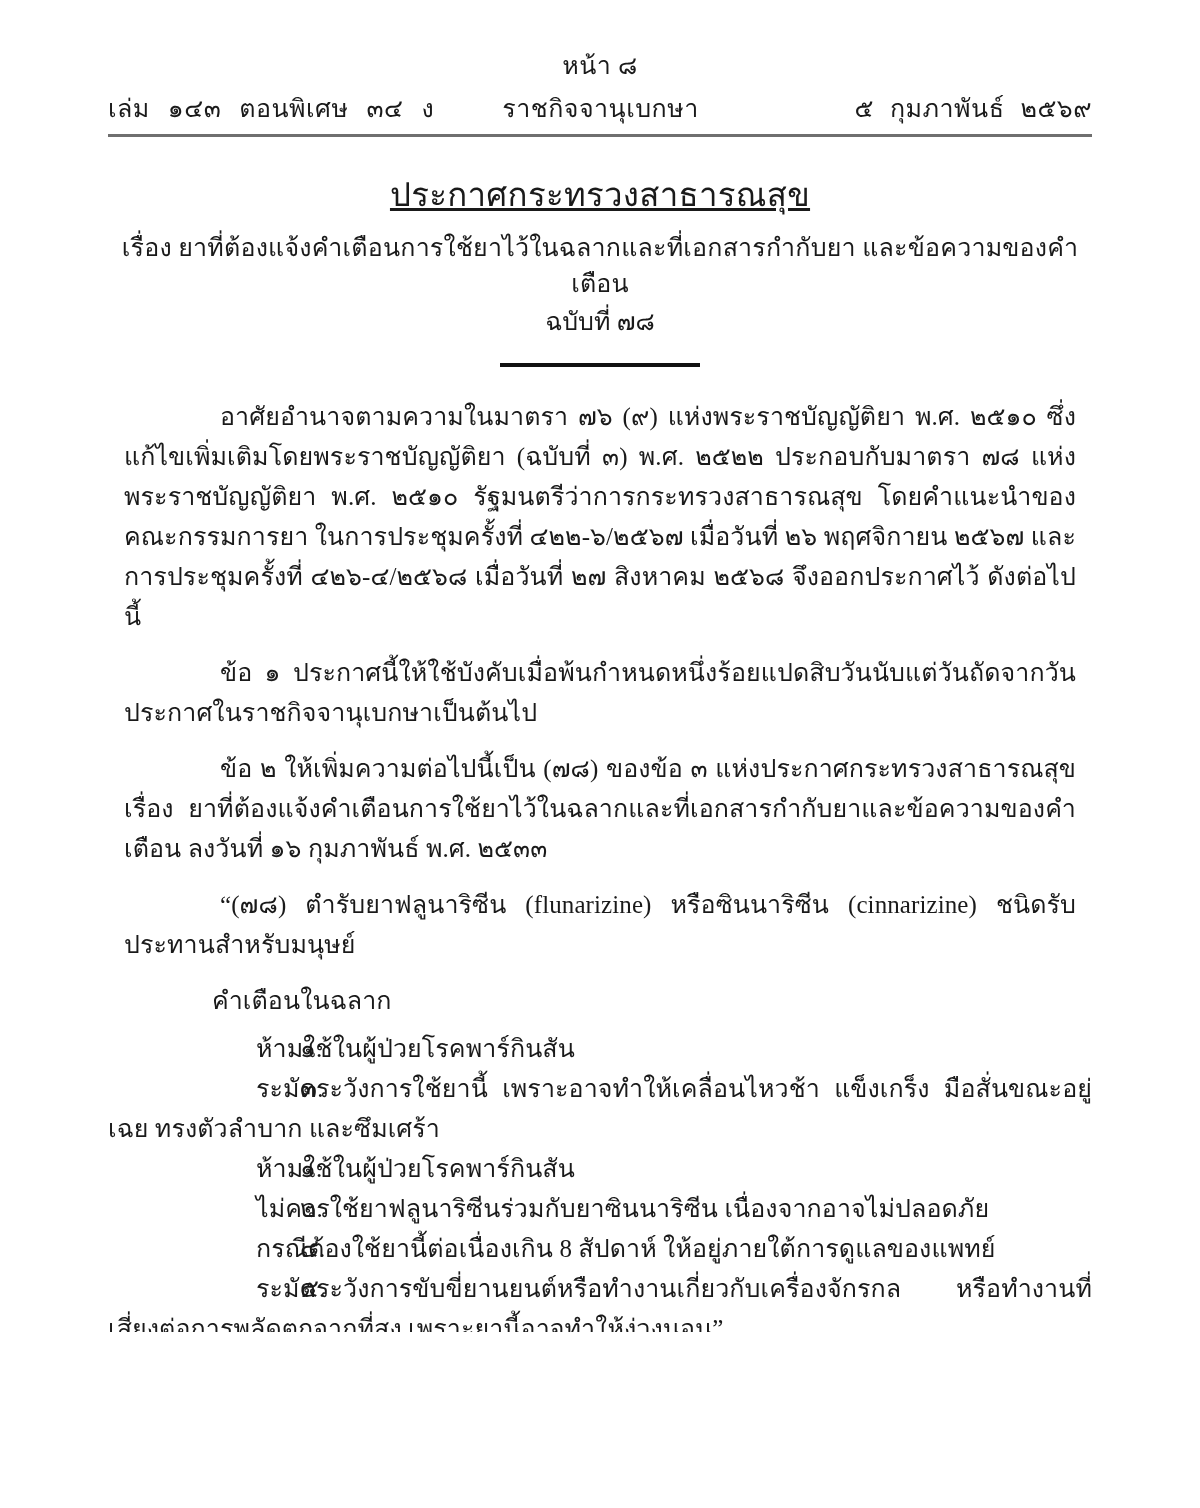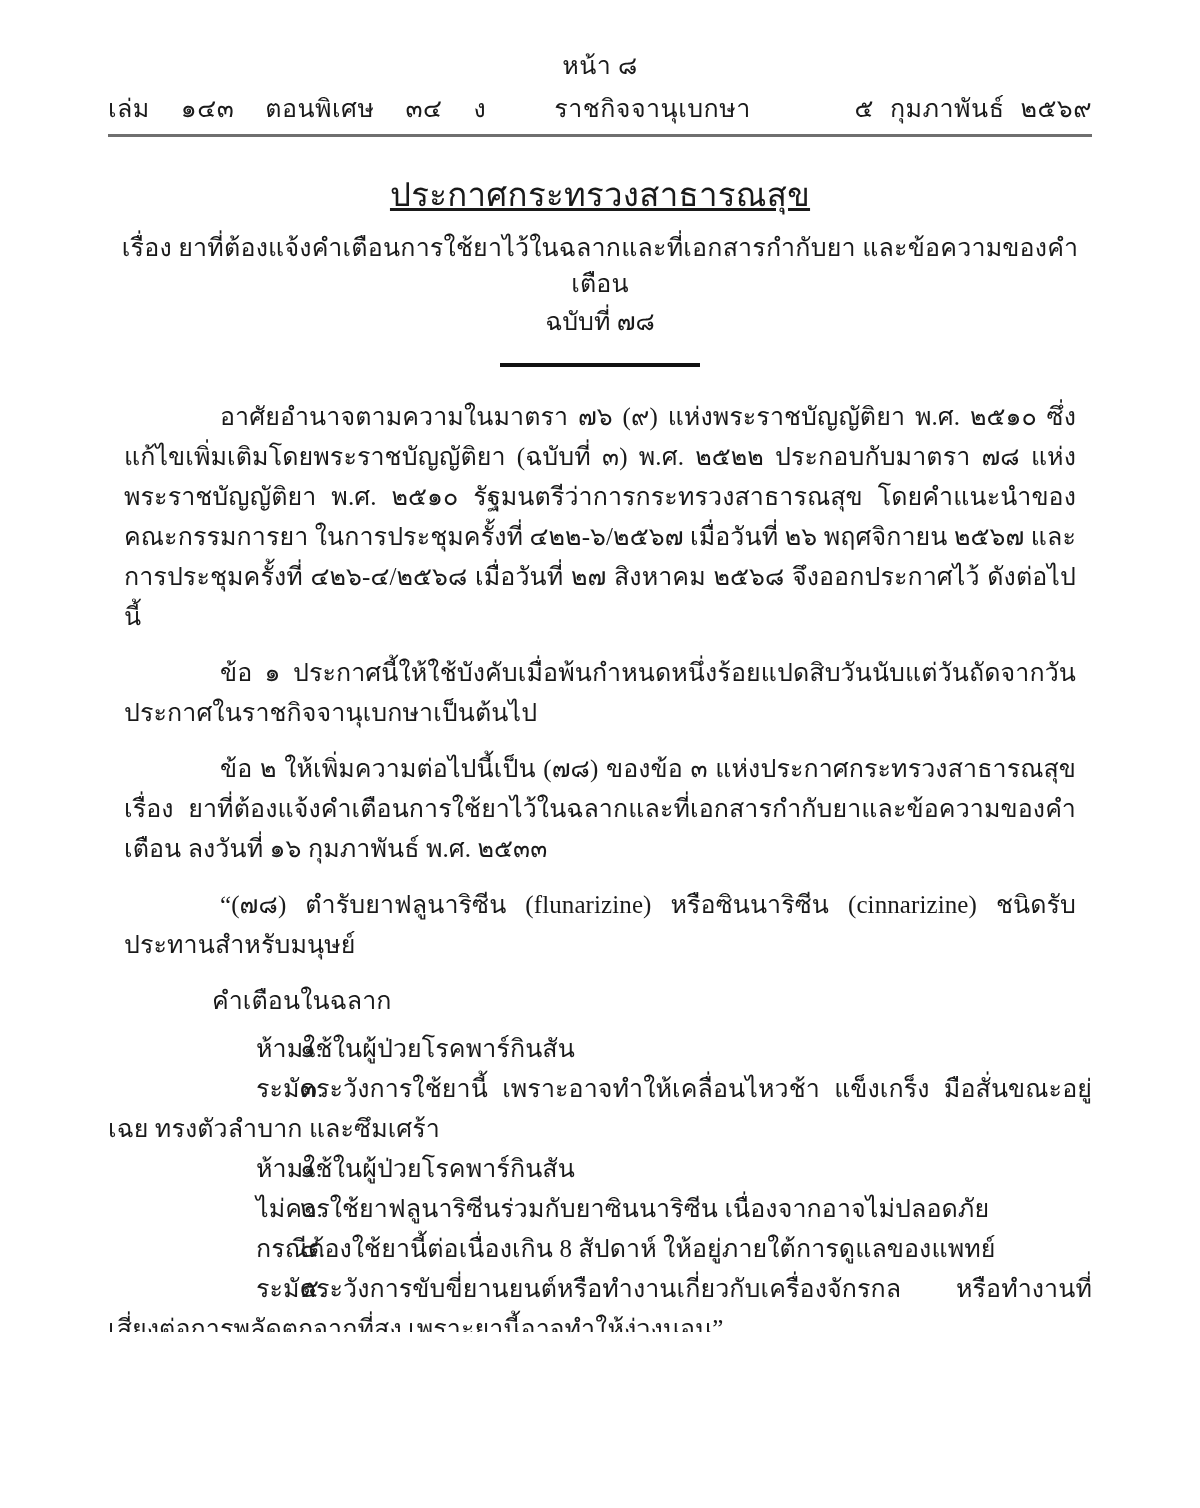--- a/index.html
+++ b/index.html
@@ -43,21 +43,21 @@
   .masthead-row {
     display: flex;
     align-items: baseline;
     justify-content: space-between;
     margin-top: 8px;
     font-size: 25px;
     letter-spacing: 0.5px;
   }
   .mast-left {
     display: flex;
-    gap: 31px;
+    gap: 18px;
     white-space: nowrap;
   }
   .mast-center {
     flex: 0 0 auto;
     margin-left: 42px;
     margin-right: auto;
     padding-left: 26px;
     white-space: nowrap;
   }
   .mast-right {

